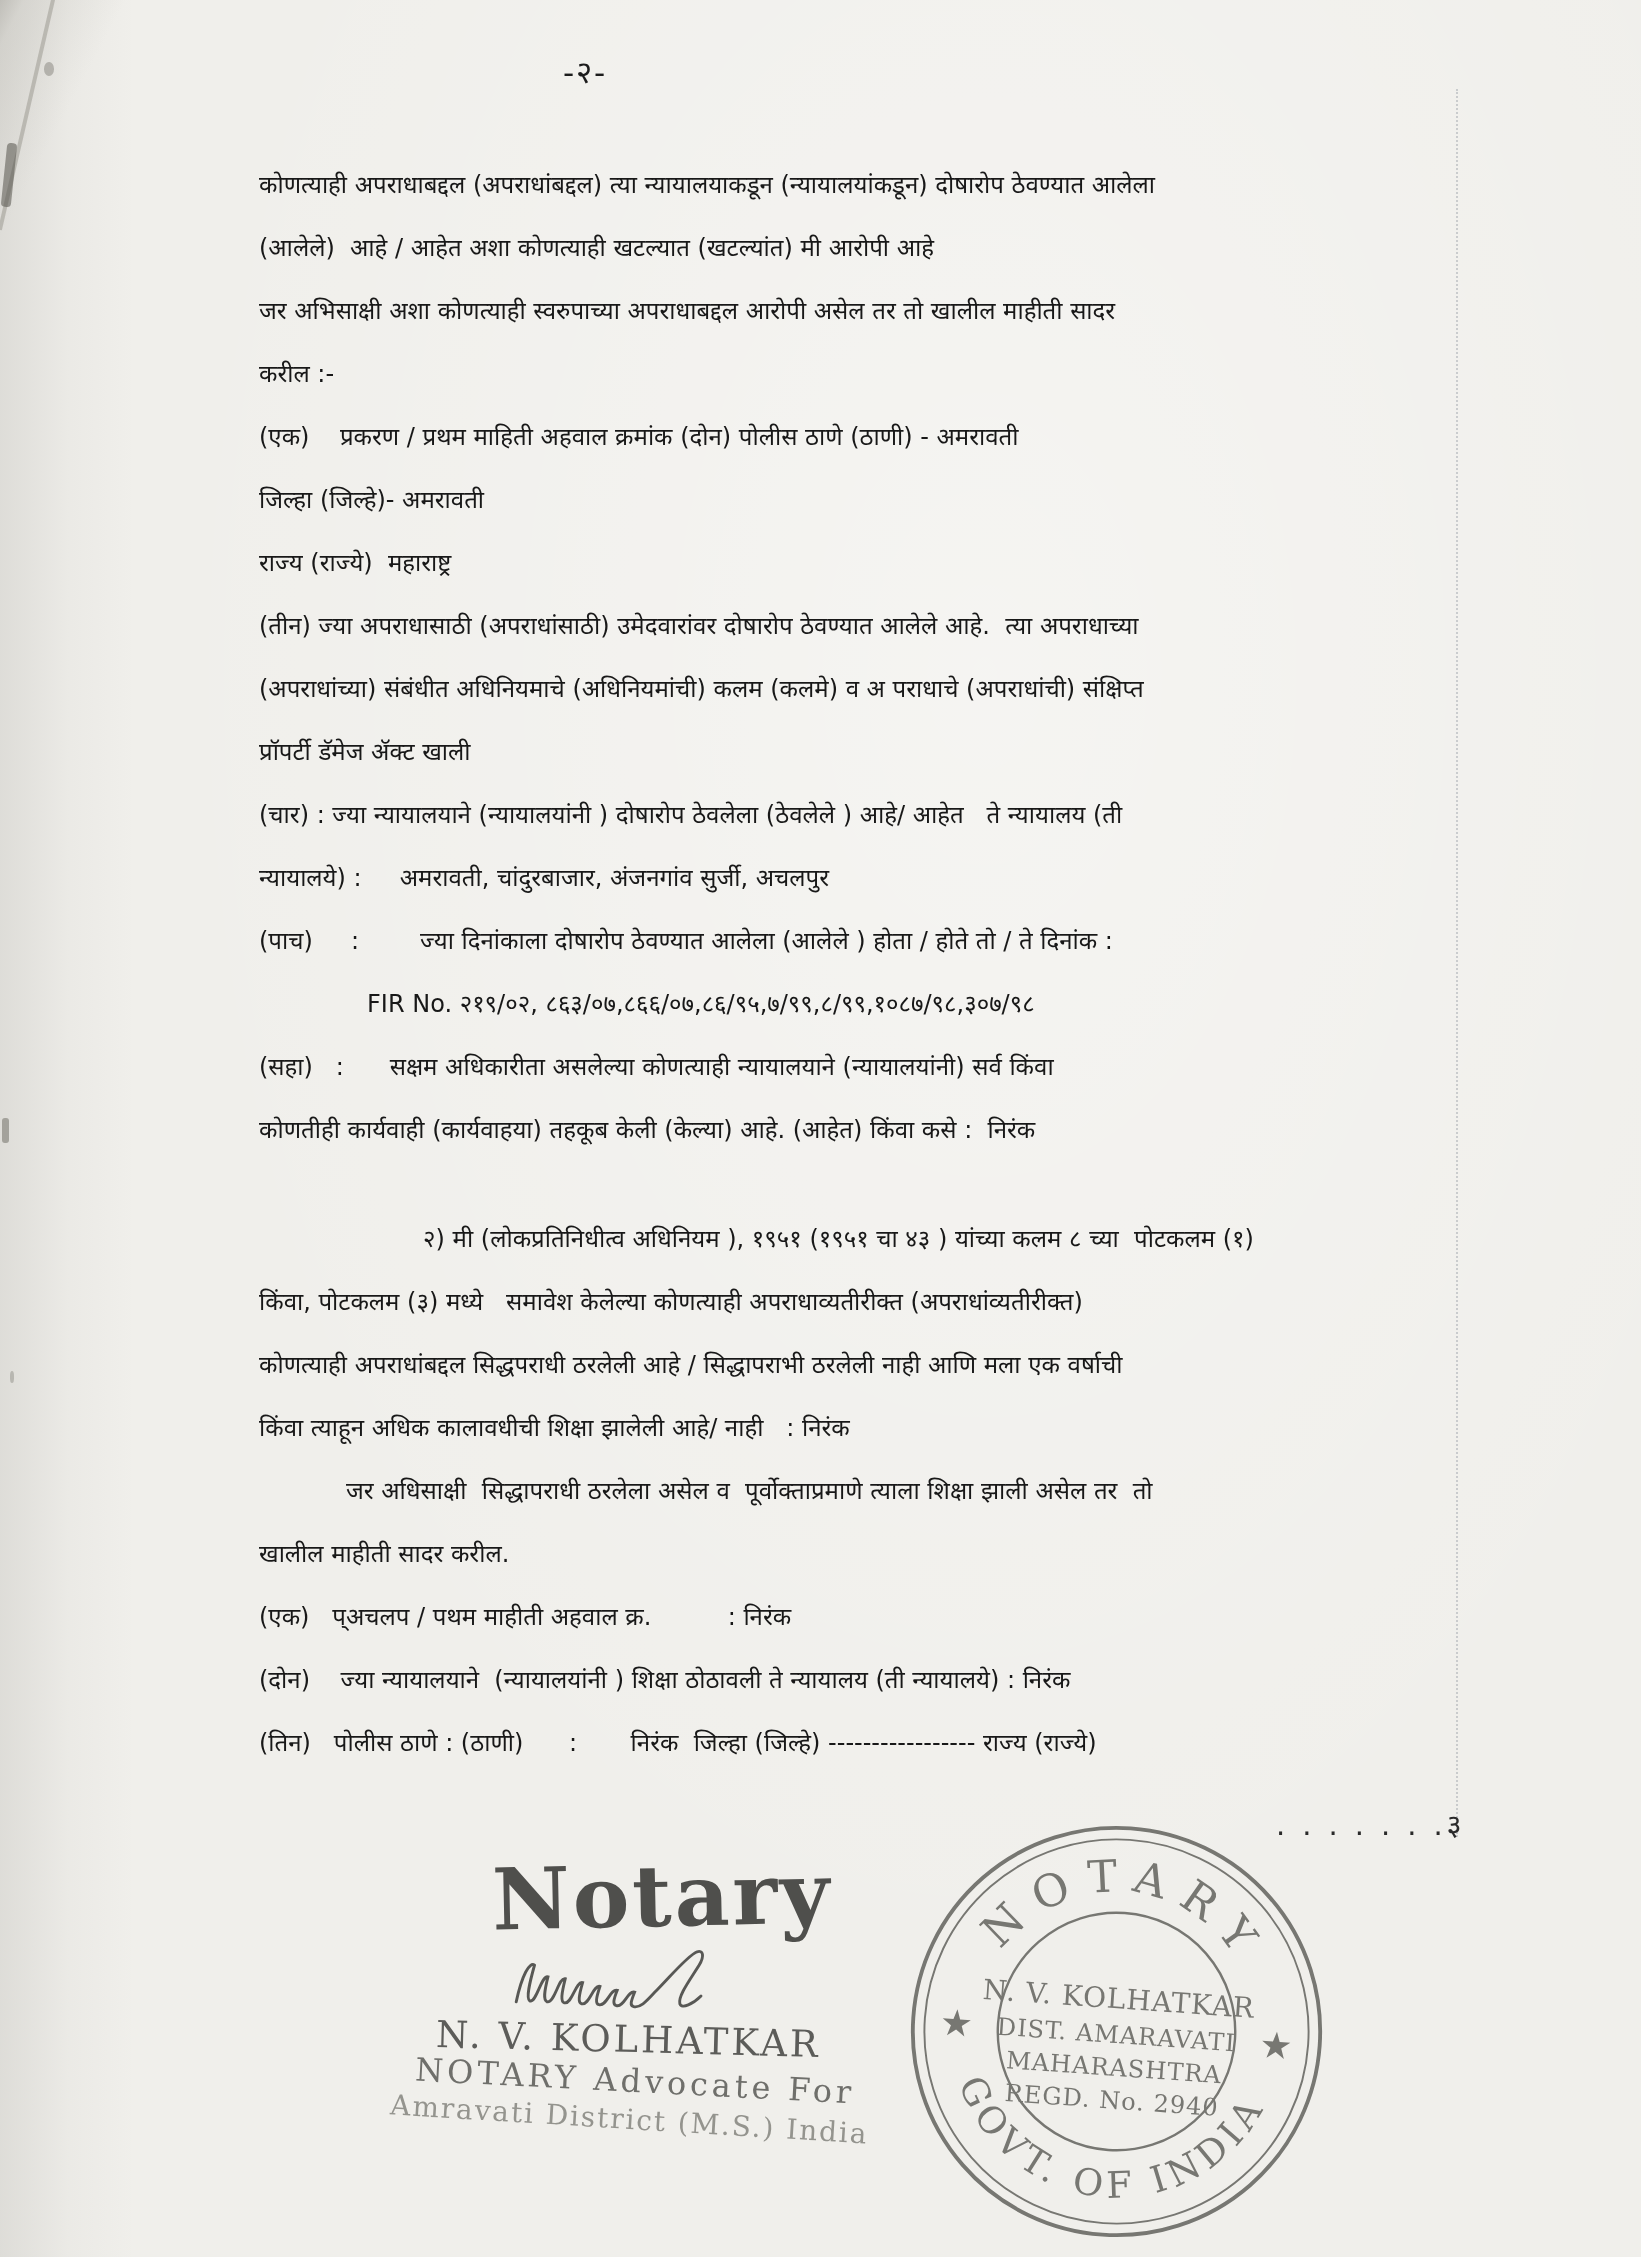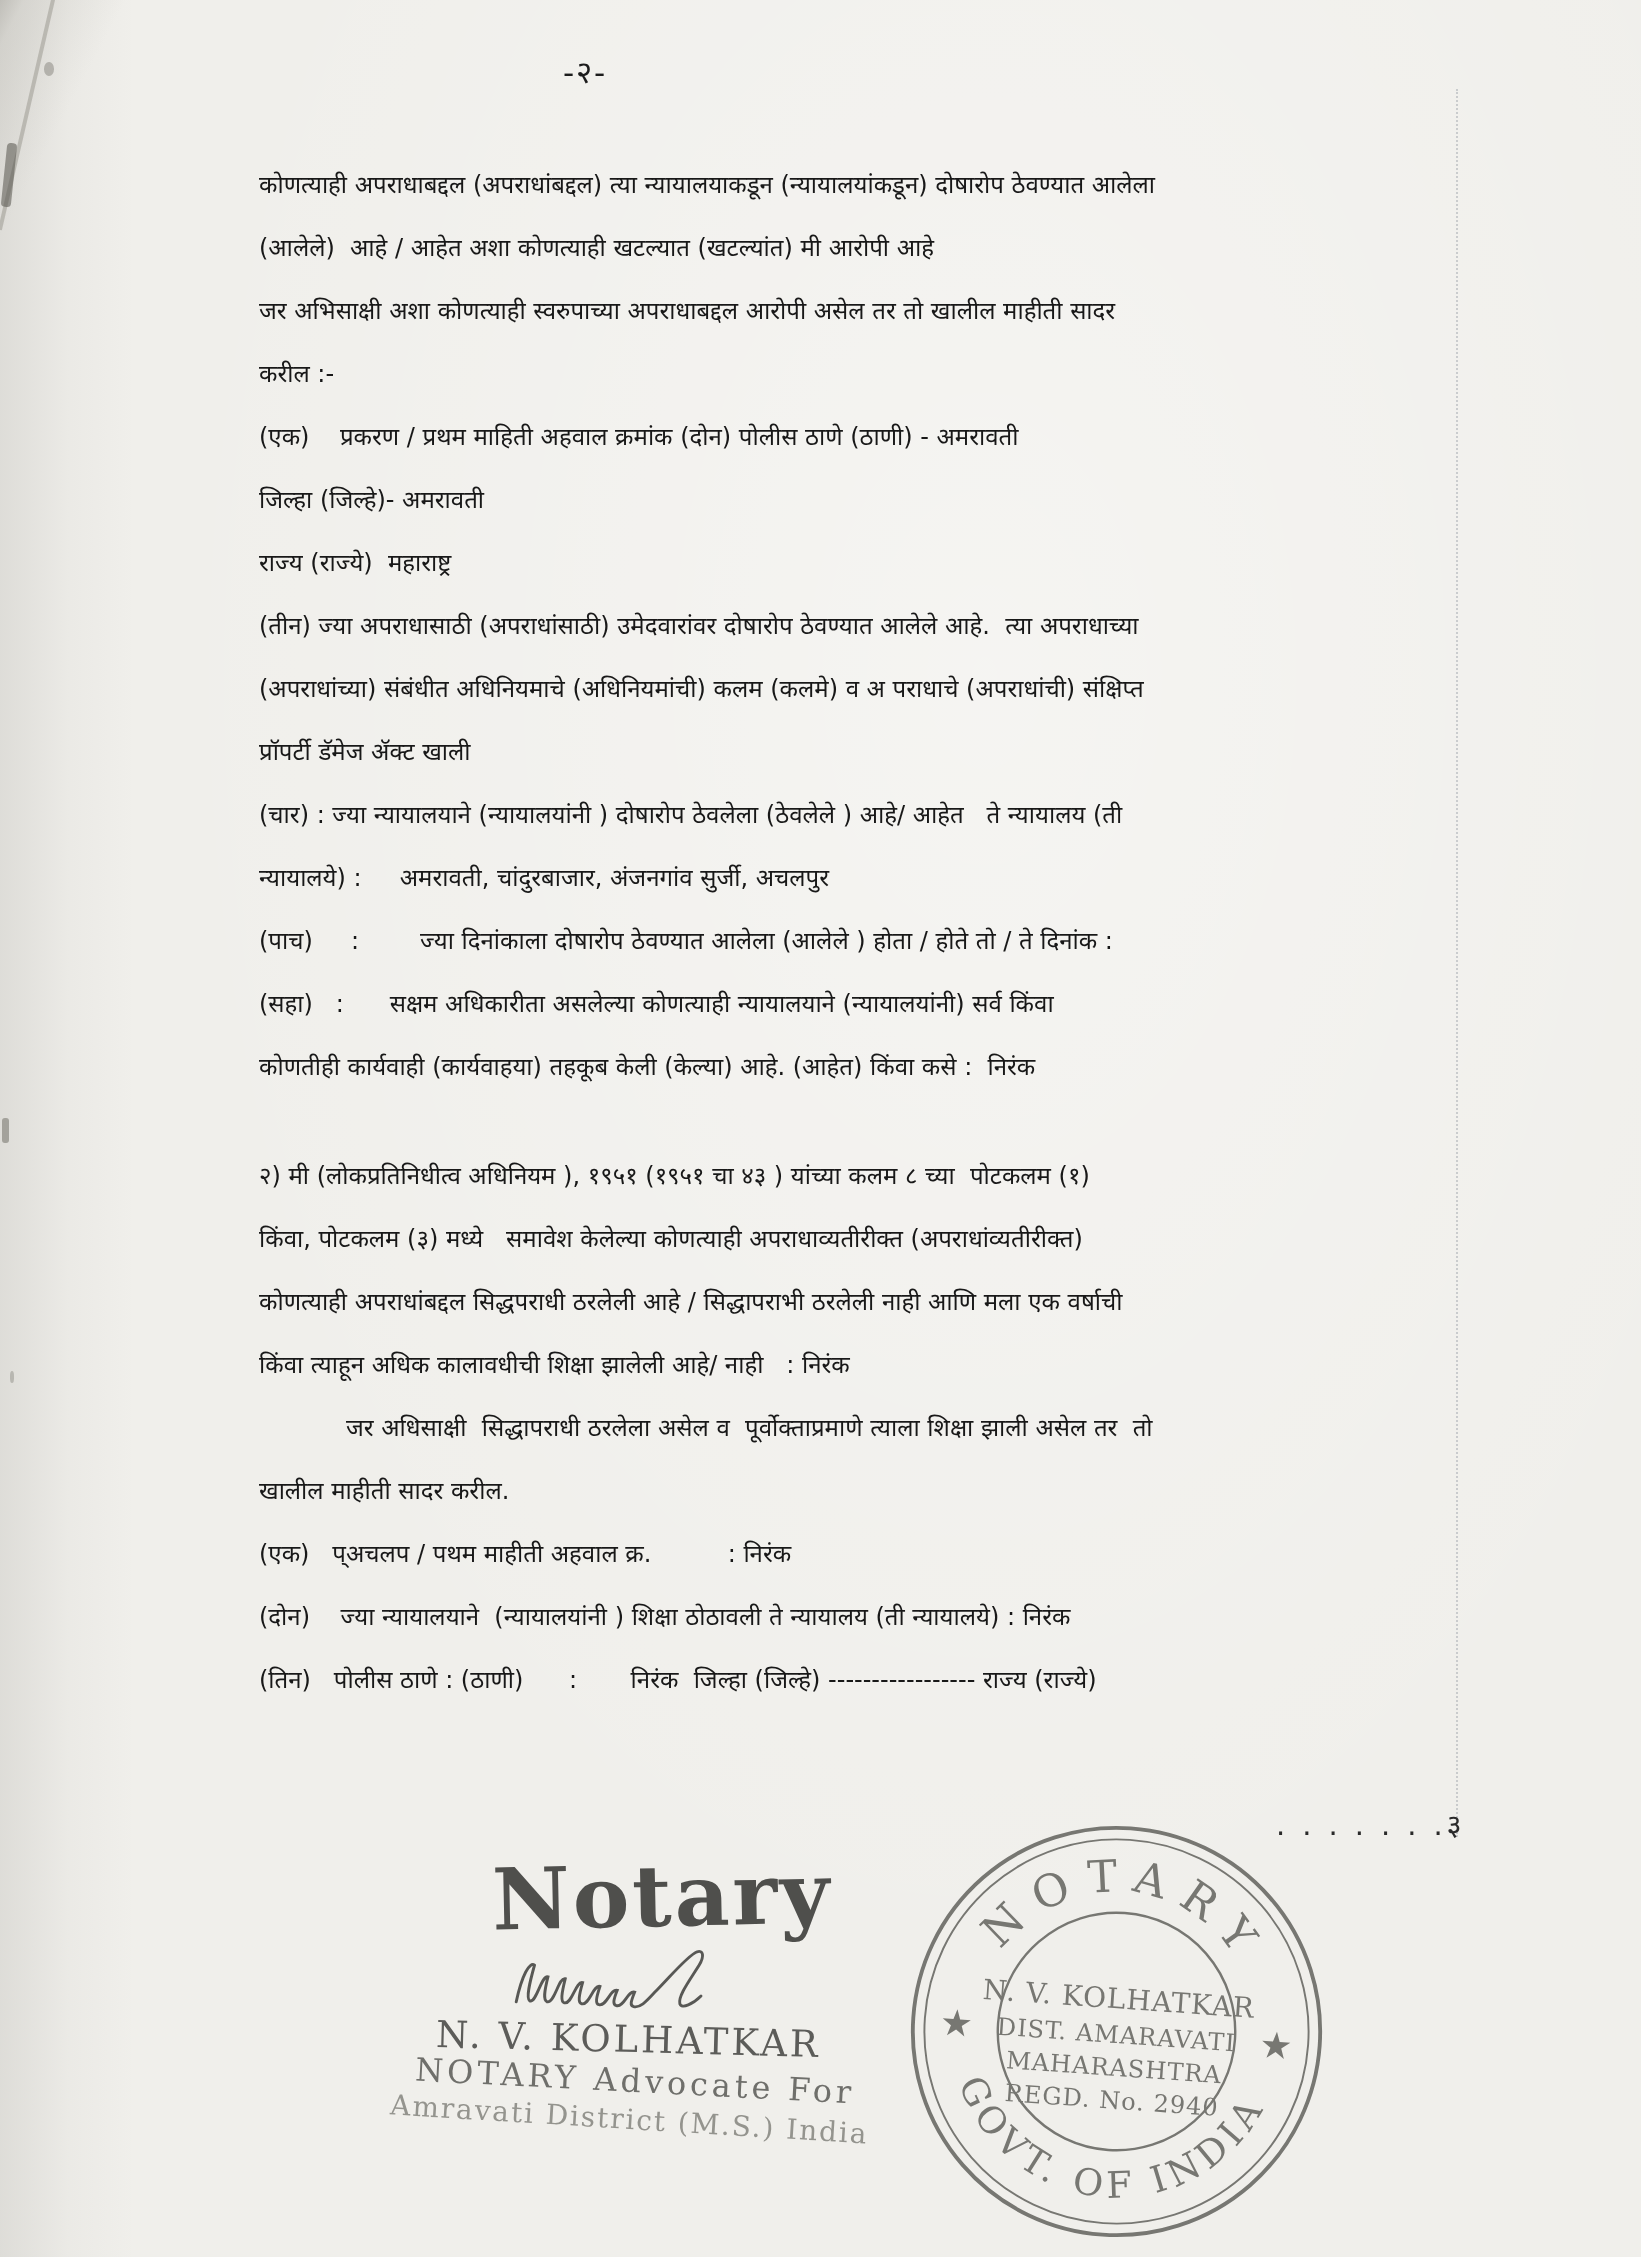--- a/index.html
+++ b/index.html
@@ -41,21 +41,21 @@
   }
   
   .doc {
     position:absolute; left:259px; top:154px; width:1159px;
     color:#181818;
   }
   .line {
     font-size:24px; line-height:63px; height:63px;
     white-space:pre;
   }
-  .line.gap { margin-top:46px; }
+  .line.gap { margin-top:46px;text-align:center; }
   .line .b { font-weight:400; }
   
   .continuation {
     position:absolute; left:1276px; top:1804px;
     font-size:29px; color:#2a2a2a; letter-spacing:3.9px;
   }
   
   .stamp-notary-word {
     position:absolute; left:492px; top:1846px;
     font-family:"DejaVu Serif", serif; font-weight:700;
@@ -107,20 +107,21 @@
       <div class="line"><span>करील :-</span></div>
       <div class="line"><span>(एक)    प्रकरण / प्रथम माहिती अहवाल क्रमांक </span><span class="b">(दोन)</span><span> पोलीस ठाणे (ठाणी) - अमरावती</span></div>
       <div class="line"><span>जिल्हा (जिल्हे)- अमरावती</span></div>
       <div class="line"><span>राज्य (राज्ये)  महाराष्ट्र</span></div>
       <div class="line"><span class="b">(तीन)</span><span> ज्या अपराधासाठी (अपराधांसाठी) उमेदवारांवर दोषारोप ठेवण्यात आलेले आहे.  त्या अपराधाच्या</span></div>
       <div class="line"><span>(अपराधांच्या) संबंधीत अधिनियमाचे (अधिनियमांची) कलम (कलमे) व अ पराधाचे (अपराधांची) संक्षिप्त</span></div>
       <div class="line"><span class="b">प्रॉपर्टी डॅमेज ॲक्ट खाली</span></div>
       <div class="line"><span class="b">(चार)</span><span> : ज्या न्यायालयाने (न्यायालयांनी ) दोषारोप ठेवलेला (ठेवलेले ) आहे/ आहेत   ते न्यायालय (ती</span></div>
       <div class="line"><span>न्यायालये) :     </span><span class="b">अमरावती, चांदुरबाजार, अंजनगांव सुर्जी, अचलपुर</span></div>
       <div class="line"><span class="b">(पाच)</span><span>     :        ज्या दिनांकाला दोषारोप ठेवण्यात आलेला (आलेले ) होता / होते तो / ते दिनांक :</span></div>
+      <div class="line" style="padding-left: 108px;"><span class="b">FIR No. २१९/०२, ८६३/०७,८६६/०७,८६/९५,७/९९,८/९९,१०८७/९८,३०७/९८</span></div>
       <div class="line"><span class="b">(सहा)</span><span>   :      सक्षम अधिकारीता असलेल्या कोणत्याही न्यायालयाने (न्यायालयांनी) सर्व किंवा</span></div>
       <div class="line"><span>कोणतीही कार्यवाही (कार्यवाहया) तहकूब केली (केल्या) आहे. (आहेत) किंवा कसे :  </span><span class="b">निरंक</span></div>
       <div class="line gap"><span>२) मी (लोकप्रतिनिधीत्व अधिनियम ), १९५१ (१९५१ चा ४३ ) यांच्या कलम ८ च्या  पोटकलम (१)</span></div>
       <div class="line"><span>किंवा, पोटकलम (३) मध्ये   समावेश केलेल्या कोणत्याही अपराधाव्यतीरीक्त (अपराधांव्यतीरीक्त)</span></div>
       <div class="line"><span>कोणत्याही अपराधांबद्दल सिद्धपराधी ठरलेली आहे / सिद्धापराभी ठरलेली नाही आणि मला एक वर्षाची</span></div>
       <div class="line"><span>किंवा त्याहून अधिक कालावधीची शिक्षा झालेली आहे/ नाही   : </span><span class="b">निरंक</span></div>
       <div class="line" style="padding-left: 87px;"><span>जर अधिसाक्षी  सिद्धापराधी ठरलेला असेल व  पूर्वोक्ताप्रमाणे त्याला शिक्षा झाली असेल तर  तो</span></div>
       <div class="line"><span>खालील माहीती सादर करील.</span></div>
       <div class="line"><span>(एक)   प्अचलप / पथम माहीती अहवाल क्र.          : </span><span class="b">निरंक</span></div>
       <div class="line"><span>(दोन)    ज्या न्यायालयाने  (न्यायालयांनी ) शिक्षा ठोठावली ते न्यायालय (ती न्यायालये) : </span><span class="b">निरंक</span></div>

